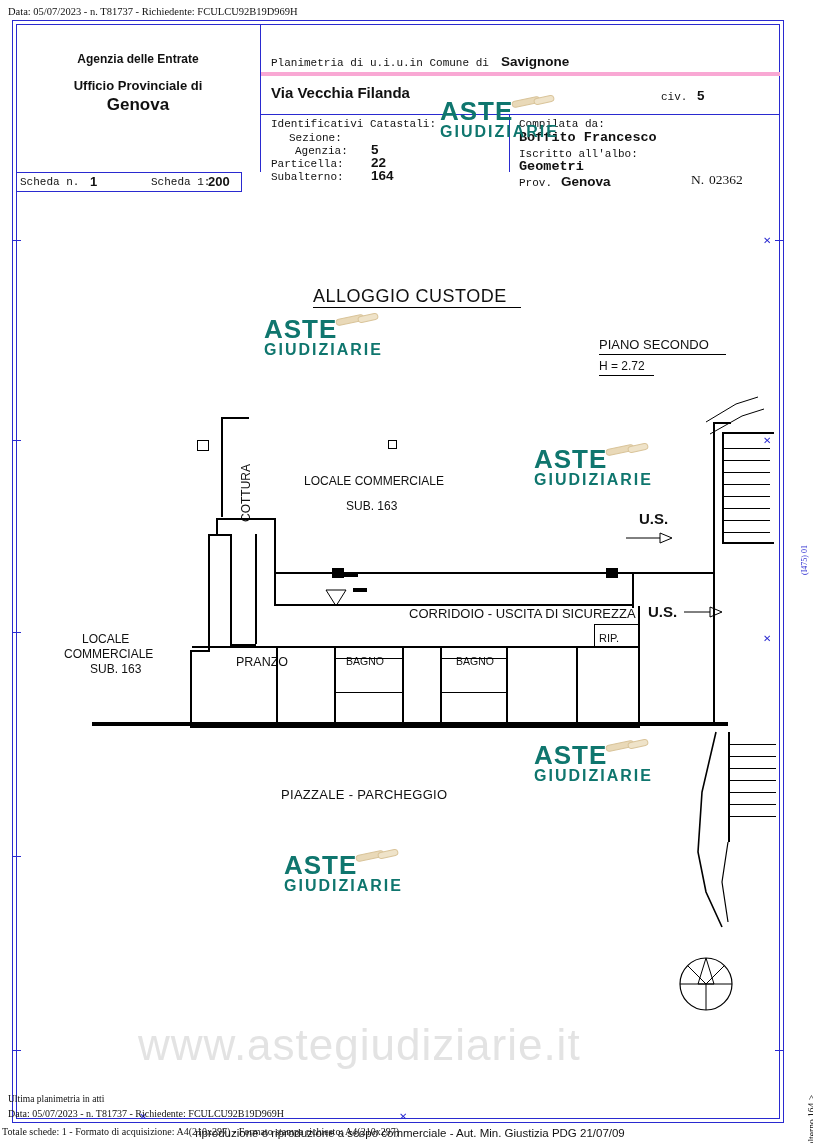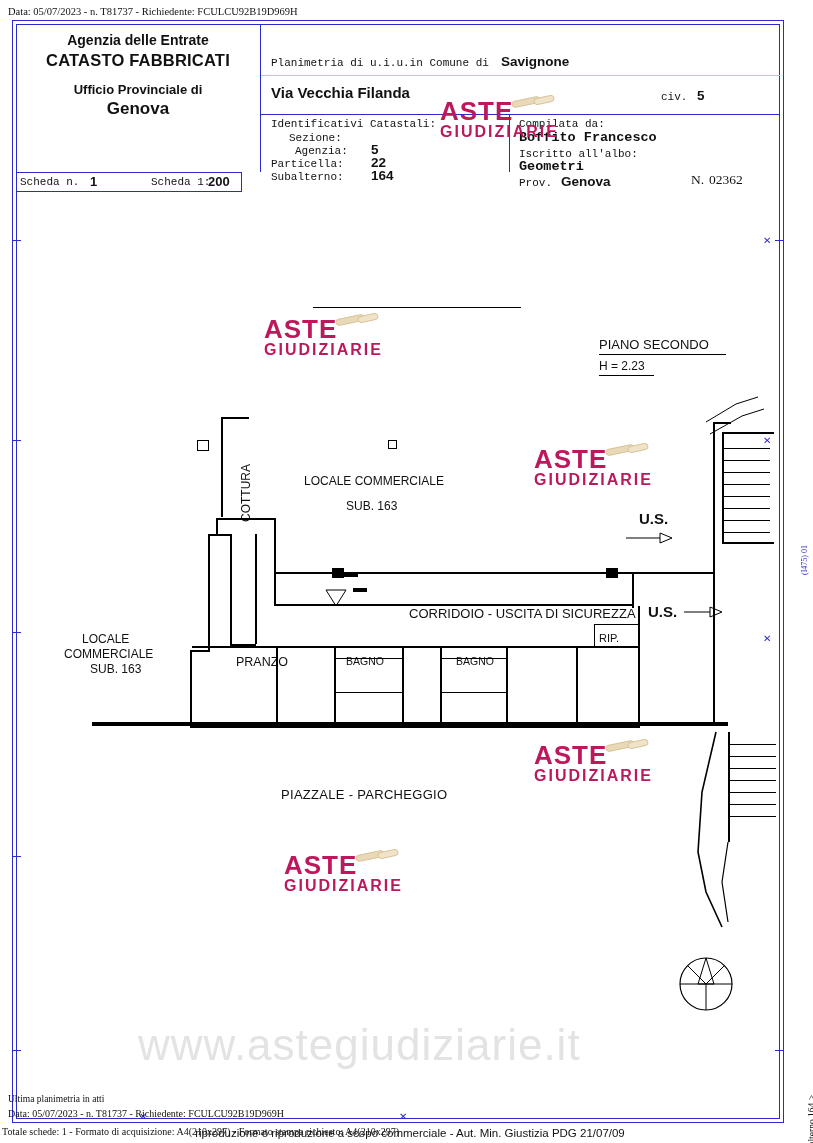--- a/index.html
+++ b/index.html
@@ -16,28 +16,28 @@
   .frame{position:absolute;left:12px;top:20px;width:772px;height:1103px;border:1px solid #2a2ad0;box-sizing:border-box;}
   .frame2{position:absolute;left:16px;top:24px;width:764px;height:1095px;border:1px solid #2a2ad0;box-sizing:border-box;}
 
   
   .tick{position:absolute;background:#2a2ad0;}
   .tickh{width:9px;height:1px;}
   .xmark{position:absolute;color:#2a2ad0;font-size:10px;line-height:10px;}
 
   
   .hdr-left{position:absolute;left:16px;top:24px;width:245px;height:148px;border-right:1px solid #2a2ad0;box-sizing:border-box;text-align:center;}
-  .hdr-left .l1{margin-top:8px;font-size:14px;font-weight:bold;font-family:"Liberation Sans",sans-serif;}
+  .hdr-left .l1{margin-top:28px;font-size:12px;font-weight:bold;font-family:"Liberation Sans",sans-serif;}
   .hdr-left .l2{margin-top:3px;font-size:16.5px;font-weight:bold;font-family:"Liberation Sans",sans-serif;letter-spacing:.2px;}
   .hdr-left .l3{margin-top:12px;font-size:13px;font-weight:bold;font-family:"Liberation Sans",sans-serif;}
   .hdr-left .l4{margin-top:2px;font-size:17px;font-weight:bold;font-family:"Liberation Sans",sans-serif;}
 
   .hdr-right{position:absolute;left:261px;top:24px;width:519px;height:148px;box-sizing:border-box;}
   .row1{position:absolute;left:0;top:0;width:519px;height:26px;border-bottom:1px solid #2a2ad0;box-sizing:border-box;}
-  .row2{position:absolute;left:0;top:26px;width:519px;height:26px;border-bottom:1px solid #f9a8d4;box-sizing:border-box;}
+  .row2{position:absolute;left:0;top:26px;width:519px;height:26px;border-bottom:4px solid #f9a8d4;box-sizing:border-box;}
   .row3{position:absolute;left:0;top:52px;width:519px;height:39px;border-bottom:1px solid #2a2ad0;box-sizing:border-box;}
   .row4{position:absolute;left:0;top:91px;width:519px;height:57px;box-sizing:border-box;}
   .cellsplit{position:absolute;left:248px;top:91px;width:1px;height:57px;background:#2a2ad0;}
 
   .mono{font-family:"Liberation Mono", monospace;}
   .lbl{font-size:11px;}
   .val{font-family:"Liberation Sans",sans-serif;font-weight:bold;font-size:13.5px;}
   .valserif{font-family:"Liberation Serif",serif;font-size:13.5px;}
 
   
@@ -45,21 +45,21 @@
   .scheda .t{position:absolute;top:3px;font-size:11px;font-family:"Liberation Mono",monospace;}
 
   
   .planbox{position:absolute;left:16px;top:192px;width:764px;height:927px;box-sizing:border-box;border-right:1px solid #2a2ad0;}
 
   
   .w{position:absolute;background:#000;}          
   .txt{position:absolute;font-family:"Liberation Sans",sans-serif;color:#111;white-space:nowrap;}
 
   
-  .wm{position:absolute;color:#be185d;font-family:"Liberation Sans",sans-serif;font-weight:bold;user-select:none;}
+  .wm{position:absolute;color:#0f766e;font-family:"Liberation Sans",sans-serif;font-weight:bold;user-select:none;}
   .wm .a{font-size:26px;letter-spacing:1px;}
   .wm .b{font-size:16px;letter-spacing:2px;display:block;margin-top:-4px;}
   .gavel{position:absolute;width:46px;height:16px;}
   .wm-big{position:absolute;left:138px;top:1020px;font-size:44px;color:#e3e3e3;font-family:"Liberation Sans",sans-serif;letter-spacing:1px;white-space:nowrap;}
 
   
   .vcap{position:absolute;right:2px;top:470px;transform-origin:right top;transform:rotate(-90deg);white-space:nowrap;font-size:9.5px;font-family:"Liberation Serif",serif;color:#111;}
   .vblue{position:absolute;right:12px;top:505px;transform-origin:right top;transform:rotate(-90deg);white-space:nowrap;font-size:8px;color:#2a2ad0;font-family:"Liberation Serif",serif;}
 
   
@@ -84,21 +84,20 @@
   <div class="tick tickh" style="left:775px;top:240px;"></div>
   <div class="tick tickh" style="left:775px;top:1050px;"></div>
   <div class="xmark" style="left:763px;top:236px;">✕</div>
   <div class="xmark" style="left:763px;top:436px;">✕</div>
   <div class="xmark" style="left:763px;top:634px;">✕</div>
   <div class="xmark" style="left:139px;top:1112px;">✕</div>
   <div class="xmark" style="left:399px;top:1112px;">✕</div>
 
   <div class="hdr-left">
     <div class="l1">Agenzia delle Entrate</div>
-    <div class="l2">CATASTO FABBRICATI</div>
     <div class="l3">Ufficio Provinciale di</div>
     <div class="l4">Genova</div>
   </div>
 
   <div class="hdr-right">
 
 
     <div class="row2">
       <span class="mono lbl" style="position:absolute;left:10px;top:7px;">Planimetria di u.i.u.in Comune di</span>
       <span class="val" style="position:absolute;left:240px;top:4px;">Savignone</span>
@@ -135,25 +134,26 @@
 
   <div class="scheda">
     <span class="t" style="left:4px;">Scheda n.</span>
     <span class="t" style="left:74px;top:1px;font-family:'Liberation Sans',sans-serif;font-weight:bold;font-size:13px;">1</span>
     <span class="t" style="left:135px;">Scheda 1:</span>
     <span class="t" style="left:192px;top:1px;font-family:'Liberation Sans',sans-serif;font-weight:bold;font-size:13px;">200</span>
   </div>
 
   <div class="planbox">
 
+    <div class="txt" style="left:297px;top:94px;font-size:18px;letter-spacing:.5px;">ALLOGGIO CUSTODE</div>
     <div class="w" style="left:297px;top:115px;width:208px;height:1px;"></div>
 
     <div class="txt" style="left:583px;top:145px;font-size:13px;">PIANO SECONDO</div>
     <div class="w" style="left:583px;top:162px;width:127px;height:1px;"></div>
-    <div class="txt" style="left:583px;top:167px;font-size:12px;">H = 2.23</div>
+    <div class="txt" style="left:583px;top:167px;font-size:12px;">H = 2.72</div>
     <div class="w" style="left:583px;top:183px;width:55px;height:1px;"></div>
 
     <div class="txt" style="left:288px;top:282px;font-size:12px;">LOCALE COMMERCIALE</div>
     <div class="txt" style="left:330px;top:307px;font-size:12px;">SUB. 163</div>
 
     <div class="txt" style="left:66px;top:440px;font-size:12px;">LOCALE</div>
     <div class="txt" style="left:48px;top:455px;font-size:12px;">COMMERCIALE</div>
     <div class="txt" style="left:74px;top:470px;font-size:12px;">SUB. 163</div>
 
     <div class="txt" style="left:223px;top:330px;font-size:12px;transform-origin:left top;transform:rotate(-90deg);">COTTURA</div>

